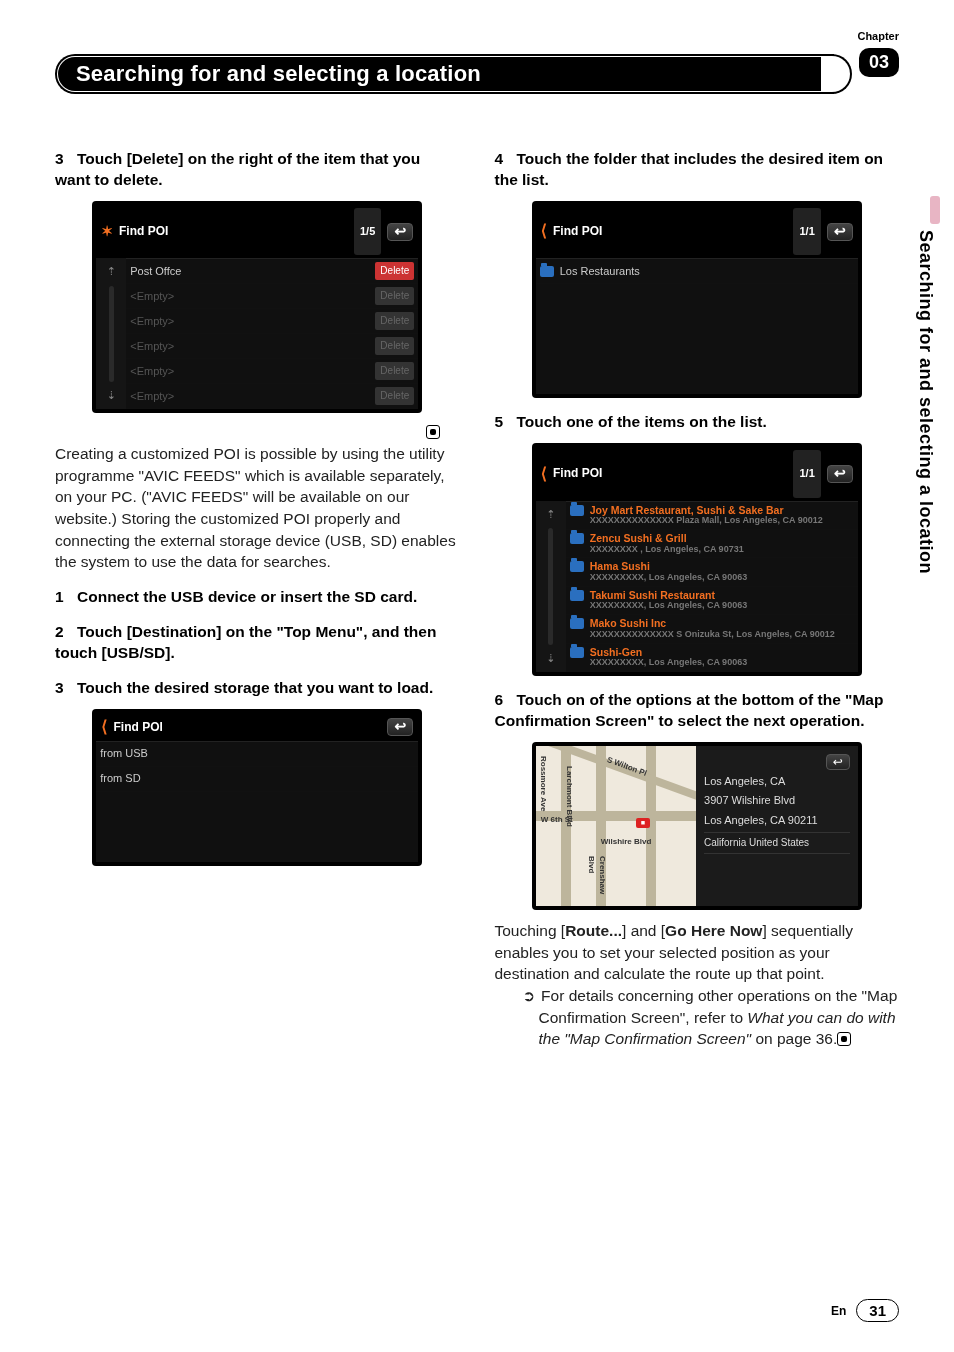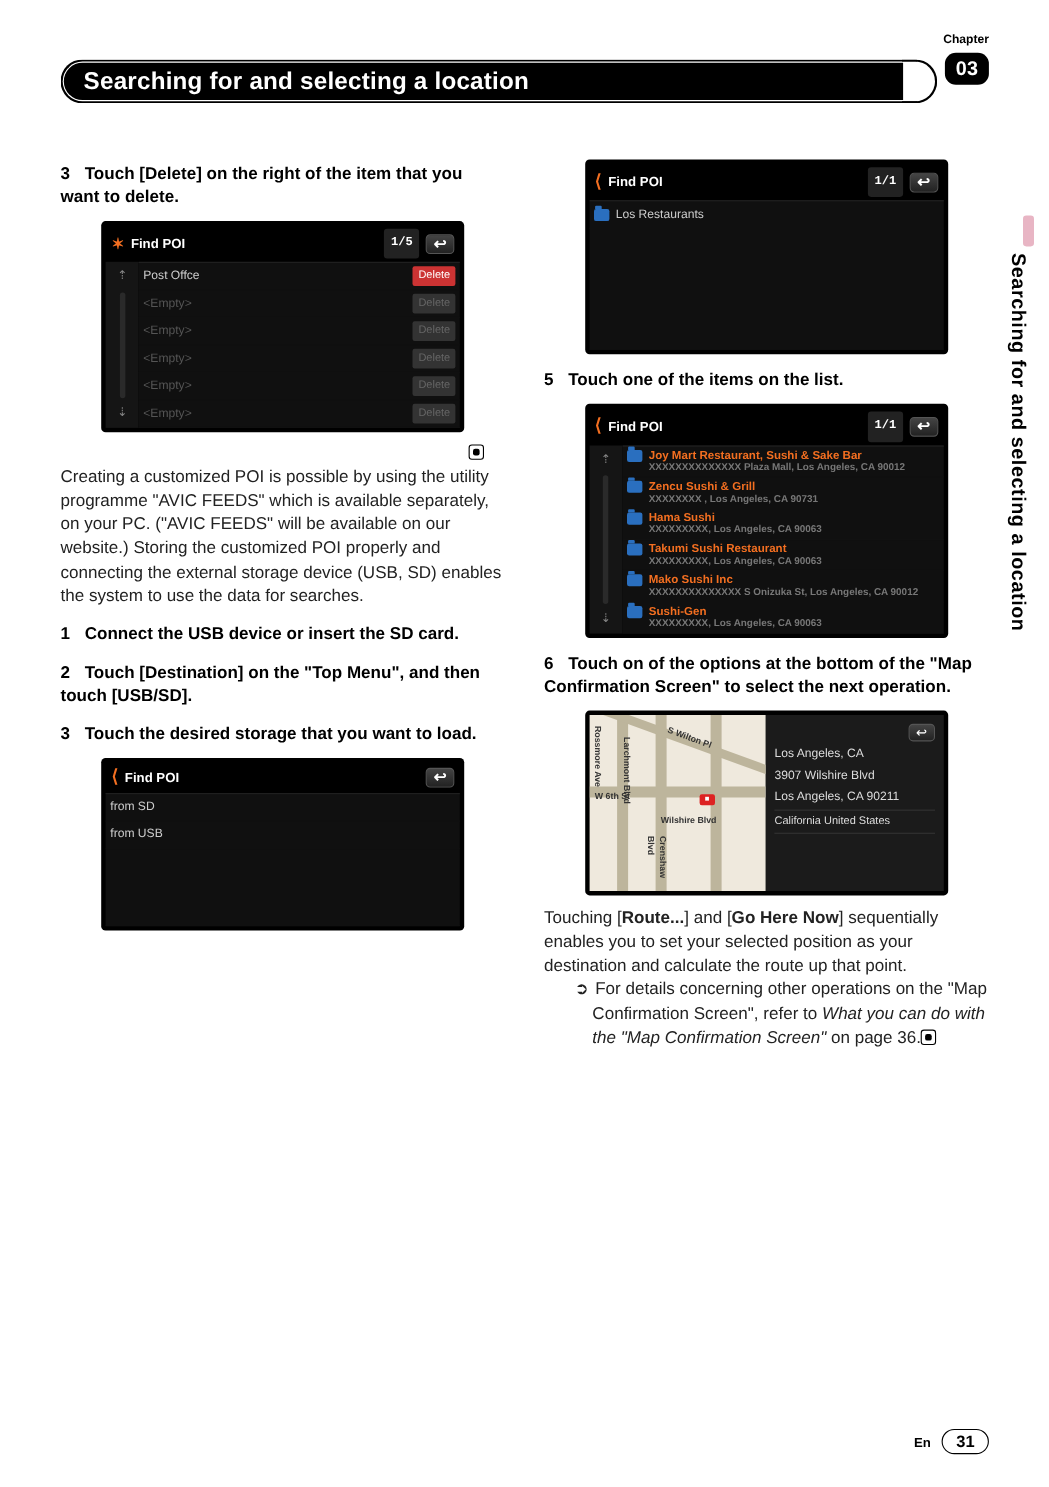--- a/index.html
+++ b/index.html
@@ -48,21 +48,21 @@
   .end-sq { display:inline-block; border:1.5px solid #000; width:14px; height:14px; border-radius:3px; vertical-align:-2px; position:relative; }
   .end-sq::after { content:""; position:absolute; inset:3px; background:#000; border-radius:2px; }
 
   
   .shot { background:#000; border-radius:4px; margin:10px auto 8px auto; padding:4px; color:#bbb; font-size:11px; }
   .shot.small { width:330px; }
   .shot .bar { display:flex; align-items:center; gap:6px; padding:3px 5px; color:#fff; font-weight:bold; font-size:12px; }
   .shot .bar .spacer { flex:1; }
   .shot .back-chev { color:#f36f21; font-size:16px; font-weight:bold; }
   .shot .star { color:#f36f21; font-size:14px; }
-  .shot .pgnum { background:#222; color:#fff; padding:6px 6px; border-radius:3px; font-size:11px;font-family:Liberation Mono, monospace; }
+  .shot .pgnum { background:#222; color:#fff; padding:16px 6px; border-radius:3px; font-size:11px; }
   .shot .ret { background:linear-gradient(#444,#222); border:1px solid #555; border-radius:4px; width:26px; height:18px; display:flex; align-items:center; justify-content:center; font-size:14px; color:#fff; }
   .shot .list { background:#101010; border-top:1px solid #222; }
   .shot .row { display:flex; align-items:center; border-bottom:1px solid #111; height:24px; padding:12px 4px; gap:6px; }
   .shot .row .lab { flex:1; color:#ccc; font-size:11px; }
   .shot .row .lab.dim { color:#555; }
   .shot .row .btn { background:#c33; color:#fff; font-size:10px; padding:2px 5px; border-radius:2px; }
   .shot .row .btn.dim { background:#333; color:#666; }
   .shot .side { width:30px; background:#151515; display:flex; flex-direction:column; align-items:center; justify-content:space-between; padding:6px 0; }
   .shot .side .scrub { flex:1; width:5px; background:#2a2a2a; border-radius:3px; margin:6px 0; }
   .shot .body { display:flex; }
@@ -176,32 +176,33 @@
 
       <div class="shot small">
         <div class="bar">
           <span class="back-chev">⟨</span>
           <span>Find POI</span>
           <span class="spacer"></span>
           <span class="ret">↩</span>
         </div>
         <div class="list">
           <div class="row">
+              <span class="lab">from USB</span>
+            </div>
+          <div class="row">
               <span class="lab">from SD</span>
             </div>
-          <div class="row">
-              <span class="lab">from USB</span>
-            </div>
           <div class="row" style="height:70px;"></div>
         </div>
       </div>
     </div>
 
     <div class="col">
 
+      <div class="step"><span class="num">4</span><span>Touch the folder that includes the desired item on the list.</span></div>
 
       <div class="shot small">
         <div class="bar">
           <span class="back-chev">⟨</span>
           <span>Find POI</span>
           <span class="spacer"></span>
           <span class="pgnum">1/1</span>
           <span class="ret">↩</span>
         </div>
         <div class="list">

